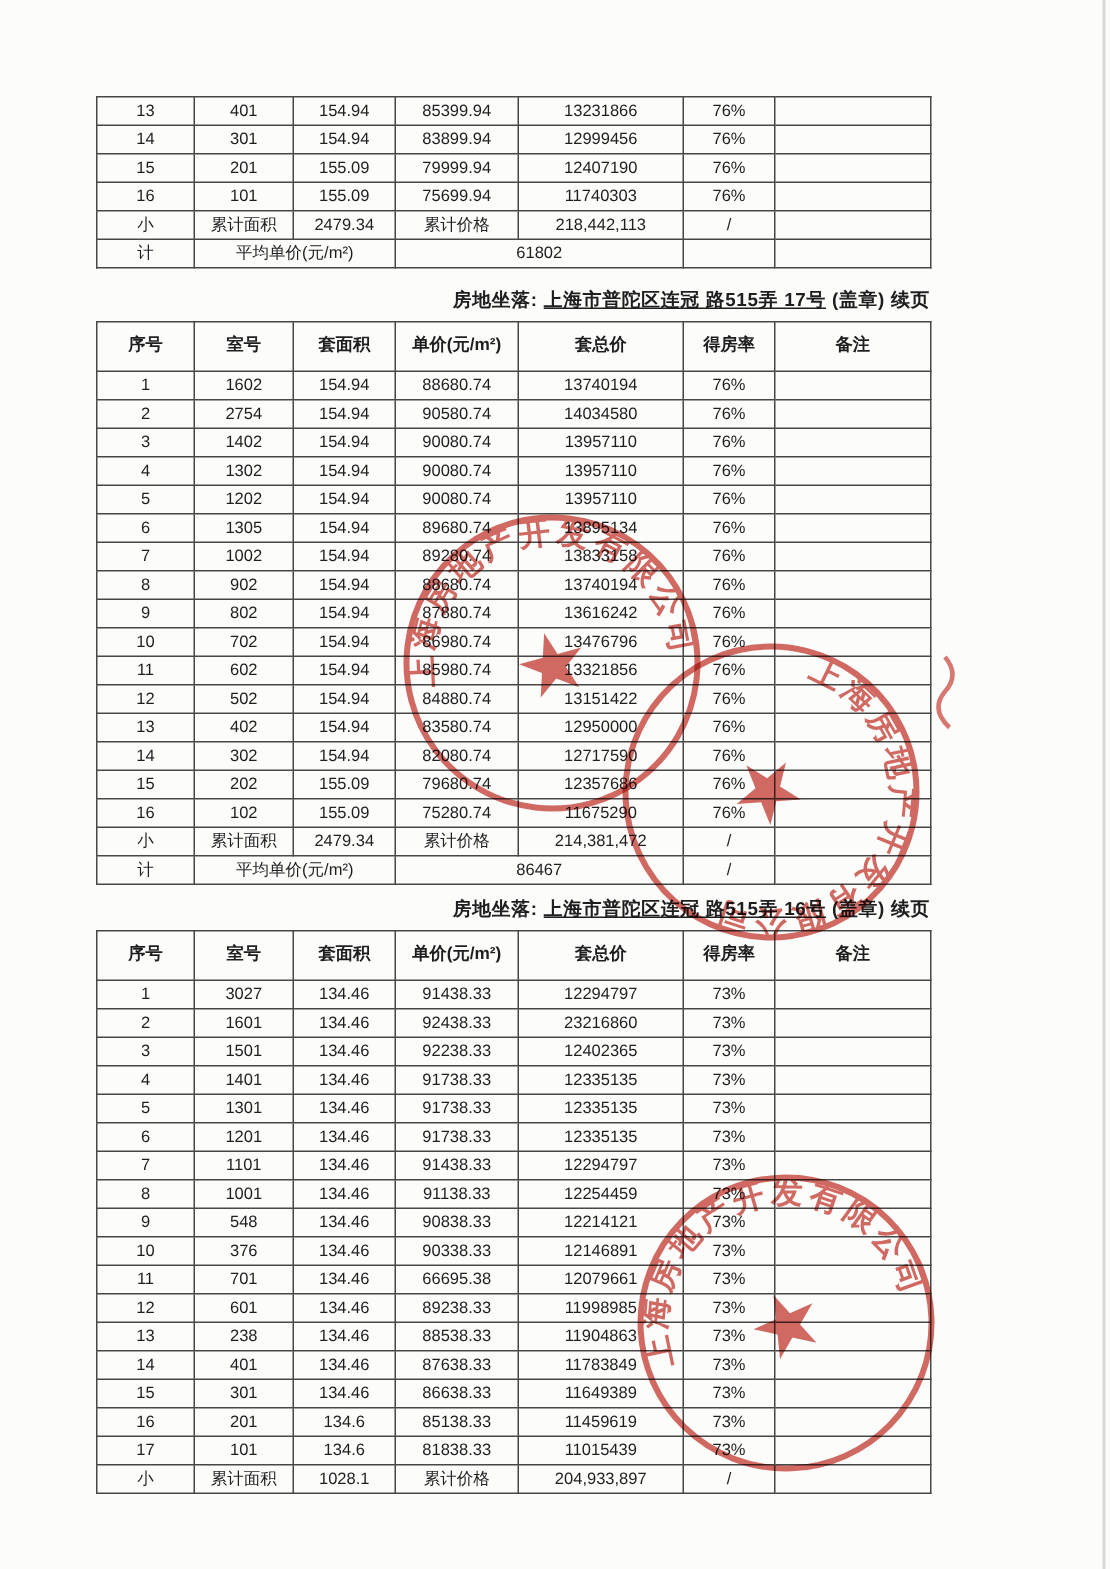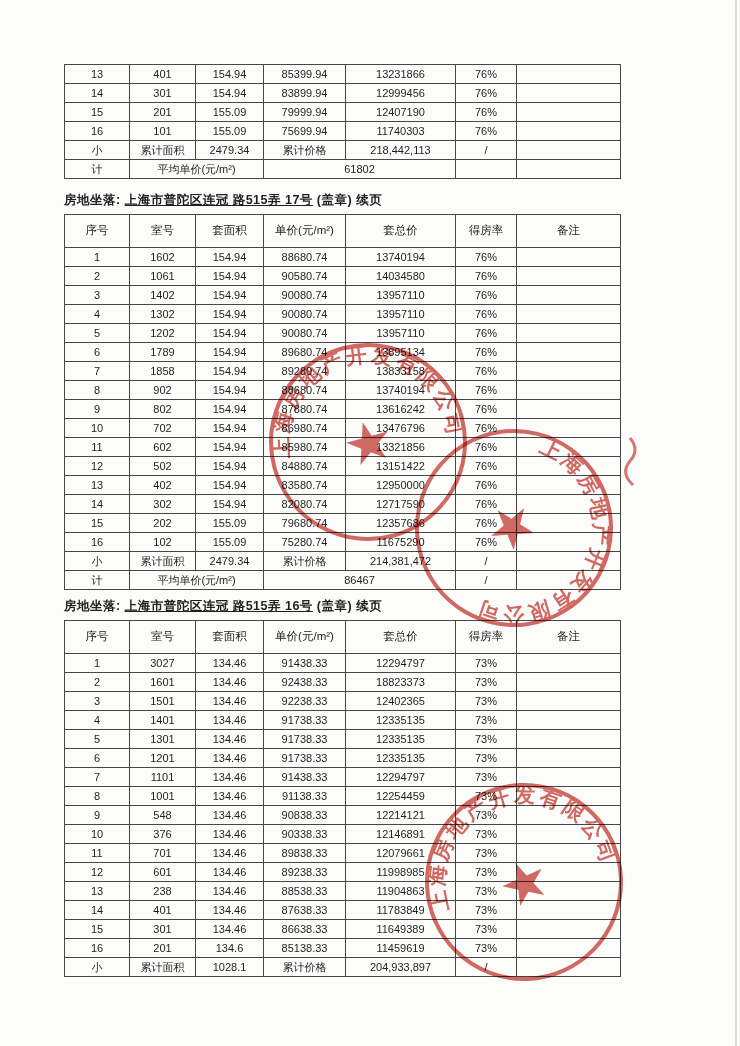--- a/index.html
+++ b/index.html
@@ -26,29 +26,29 @@
     font-weight:normal;
     text-align:center;
     vertical-align:middle;
     padding:1px 2px;
     height:16px;
     line-height:1.15;
     overflow:hidden;
     white-space:nowrap;
   }
   table.sheet thead th {
-    font-weight:normal;
+    font-weight:bold;
     font-size:11.5px;
     height:30px;
     white-space:normal;
   }
   .sum-label { font-weight:normal; }
   .section-title {
     width:556px;
-    text-align:left;
+    text-align:right;
     font-weight:bold;
     font-size:12.5px;
     margin:13px 0 5px 0;
     letter-spacing:.5px;
   }
   .section-title .addr { text-decoration:underline; }
 
   
   .stamp {
     position:absolute;
@@ -182,21 +182,21 @@
           <td>1</td>
           <td>1602</td>
           <td>154.94</td>
           <td>88680.74</td>
           <td>13740194</td>
           <td>76%</td>
           <td></td>
         </tr>
         <tr>
           <td>2</td>
-          <td>1061</td>
+          <td>2754</td>
           <td>154.94</td>
           <td>90580.74</td>
           <td>14034580</td>
           <td>76%</td>
           <td></td>
         </tr>
         <tr>
           <td>3</td>
           <td>1402</td>
           <td>154.94</td>
@@ -218,30 +218,30 @@
           <td>5</td>
           <td>1202</td>
           <td>154.94</td>
           <td>90080.74</td>
           <td>13957110</td>
           <td>76%</td>
           <td></td>
         </tr>
         <tr>
           <td>6</td>
-          <td>1789</td>
+          <td>1305</td>
           <td>154.94</td>
           <td>89680.74</td>
           <td>13895134</td>
           <td>76%</td>
           <td></td>
         </tr>
         <tr>
           <td>7</td>
-          <td>1858</td>
+          <td>1002</td>
           <td>154.94</td>
           <td>89280.74</td>
           <td>13833158</td>
           <td>76%</td>
           <td></td>
         </tr>
         <tr>
           <td>8</td>
           <td>902</td>
           <td>154.94</td>
@@ -379,21 +379,21 @@
           <td>91438.33</td>
           <td>12294797</td>
           <td>73%</td>
           <td></td>
         </tr>
         <tr>
           <td>2</td>
           <td>1601</td>
           <td>134.46</td>
           <td>92438.33</td>
-          <td>18823373</td>
+          <td>23216860</td>
           <td>73%</td>
           <td></td>
         </tr>
         <tr>
           <td>3</td>
           <td>1501</td>
           <td>134.46</td>
           <td>92238.33</td>
           <td>12402365</td>
           <td>73%</td>
@@ -459,21 +459,21 @@
           <td>134.46</td>
           <td>90338.33</td>
           <td>12146891</td>
           <td>73%</td>
           <td></td>
         </tr>
         <tr>
           <td>11</td>
           <td>701</td>
           <td>134.46</td>
-          <td>89838.33</td>
+          <td>66695.38</td>
           <td>12079661</td>
           <td>73%</td>
           <td></td>
         </tr>
         <tr>
           <td>12</td>
           <td>601</td>
           <td>134.46</td>
           <td>89238.33</td>
           <td>11998985</td>
@@ -506,20 +506,29 @@
           <td>11649389</td>
           <td>73%</td>
           <td></td>
         </tr>
         <tr>
           <td>16</td>
           <td>201</td>
           <td>134.6</td>
           <td>85138.33</td>
           <td>11459619</td>
+          <td>73%</td>
+          <td></td>
+        </tr>
+        <tr>
+          <td>17</td>
+          <td>101</td>
+          <td>134.6</td>
+          <td>81838.33</td>
+          <td>11015439</td>
           <td>73%</td>
           <td></td>
         </tr>
       </tbody>
     <tbody>
       <tr>
         <td class="sum-label">小</td>
         <td>累计面积</td>
         <td>1028.1</td>
         <td>累计价格</td>

